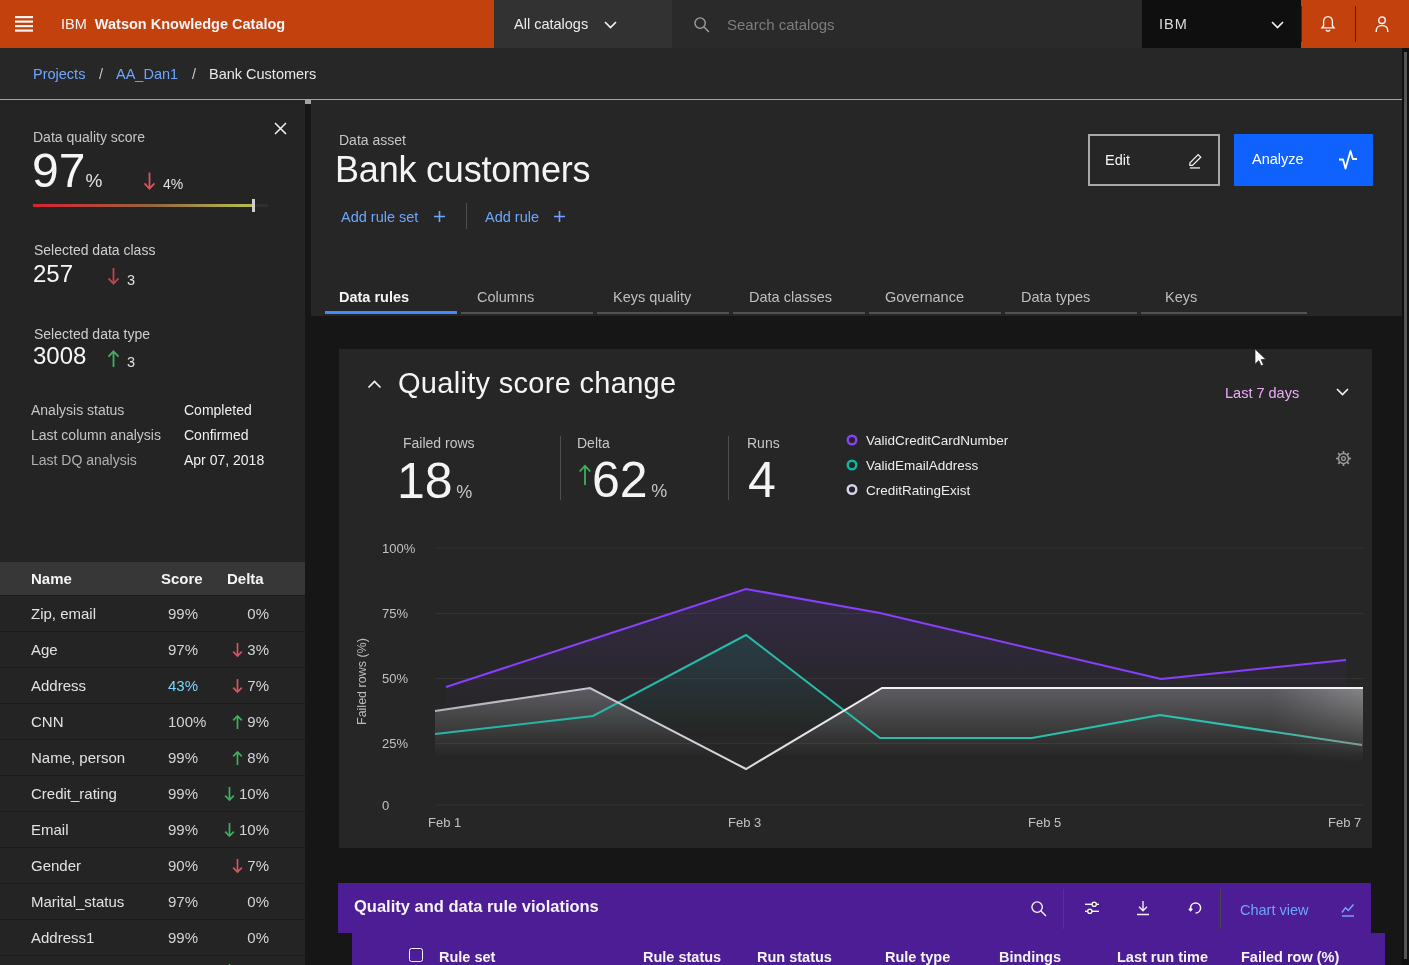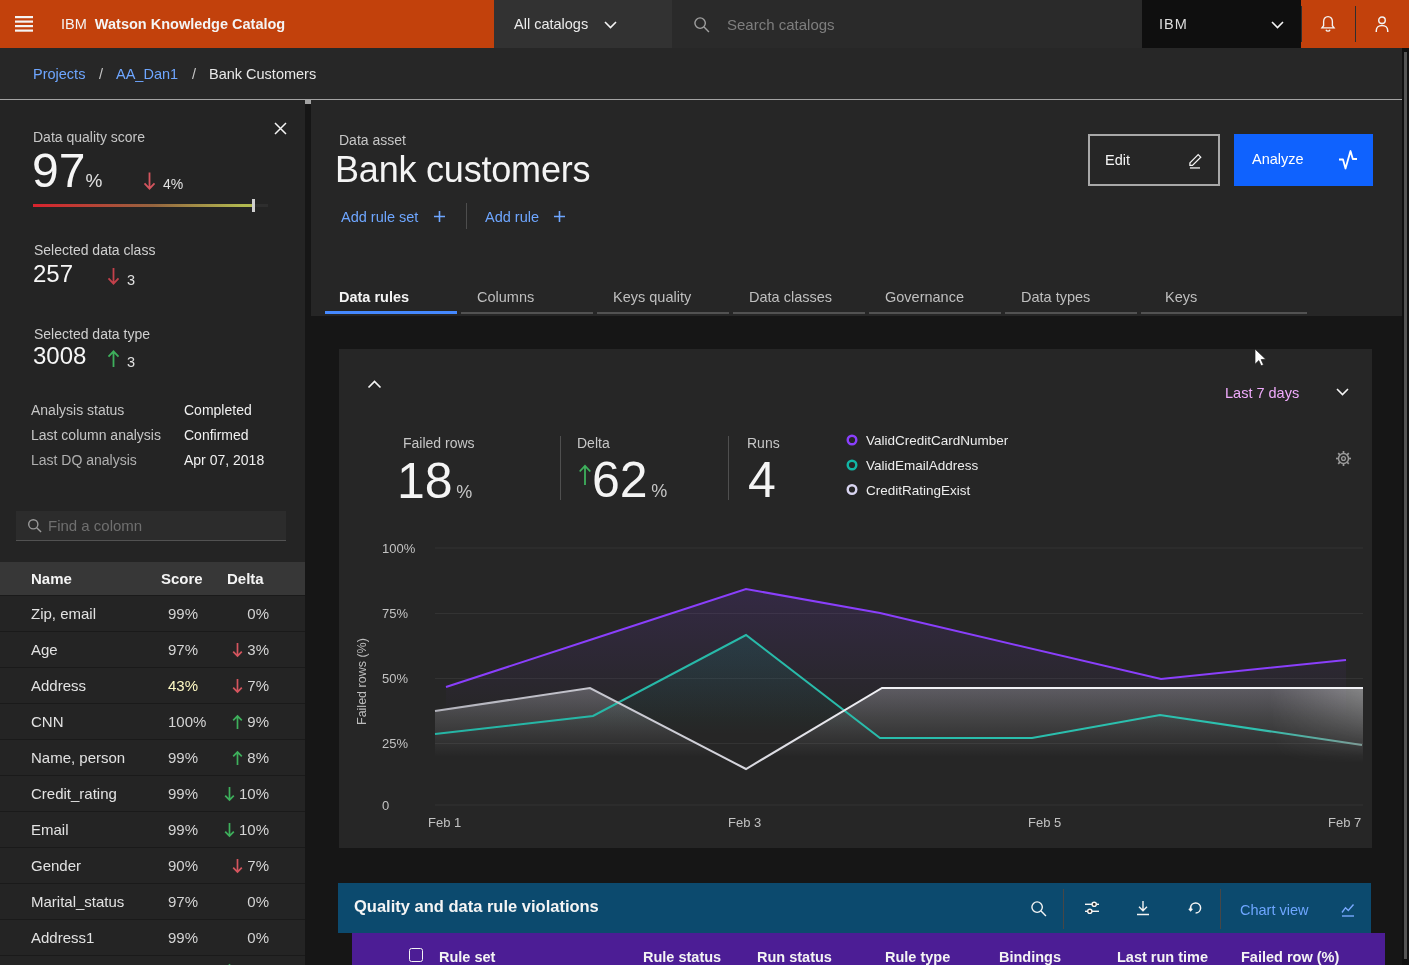--- a/index.html
+++ b/index.html
@@ -87,48 +87,41 @@
     </svg>
   <div class="t" style="left:127px;top:254px;font-size:14.5px;color:#e0e0e0">3</div>
 
   <div class="t" style="left:31px;top:302px;font-size:14px;color:#c6c6c6">Analysis status</div>
   <div class="t" style="left:184px;top:302px;font-size:14px;color:#f0f0f0">Completed</div>
   <div class="t" style="left:31px;top:327px;font-size:14px;color:#c6c6c6">Last column analysis</div>
   <div class="t" style="left:184px;top:327px;font-size:14px;color:#f0f0f0">Confirmed</div>
   <div class="t" style="left:31px;top:352px;font-size:14px;color:#b0b0b0">Last DQ analysis</div>
   <div class="t" style="left:184px;top:352px;font-size:14px;color:#f0f0f0">Apr 07, 2018</div>
 
-  <div class="a" style="left:16px;top:411px;width:270px;height:29px;background:#2c2c2c;border-bottom:1px solid #525252">
-    <svg class="a" style="left:11px;top:7px" width="15" height="15" viewBox="0 0 16 16">
-        <circle cx="6.7" cy="6.7" r="4.9" stroke="#9a9a9a" stroke-width="1.5" fill="none"></circle>
-        <path d="M10.4 10.4 L15 15" stroke="#9a9a9a" stroke-width="1.5"></path>
-      </svg>
-    <div class="t" style="left:32px;top:6px;font-size:15px;color:#6f6f6f">Find a colomn</div>
-  </div>
 
   <div class="a" style="left:0;top:462px;width:305px;height:33px;background:#373737">
     <div class="t" style="left:31px;top:8px;font-size:15px;font-weight:bold;color:#f4f4f4">Name</div>
     <div class="t" style="left:161px;top:8px;font-size:15px;font-weight:bold;color:#f4f4f4">Score</div>
     <div class="t" style="left:227px;top:8px;font-size:15px;font-weight:bold;color:#f4f4f4">Delta</div>
   </div>
   <div class="a" style="left:0;top:495px;width:305px;height:36px;border-top:1px solid #1a1a1a">
     <div class="t" style="left:31px;top:9px;font-size:15px;color:#e2e2e2">Zip, email</div>
     <div class="t" style="left:168px;top:9px;font-size:15px;color:#d4d4d4">99%</div>
     <div class="a" style="left:189px;top:6px;width:80px;text-align:right;font-size:15px;color:#d4d4d4;line-height:24px">0%</div>
   </div>
   <div class="a" style="left:0;top:531px;width:305px;height:36px;border-top:1px solid #1a1a1a">
     <div class="t" style="left:31px;top:9px;font-size:15px;color:#e2e2e2">Age</div>
     <div class="t" style="left:168px;top:9px;font-size:15px;color:#d4d4d4">97%</div>
     <div class="a" style="left:189px;top:6px;width:80px;text-align:right;font-size:15px;color:#d4d4d4;line-height:24px"><svg style="vertical-align:-3px;margin-right:4px" width="11" height="16" viewBox="0 0 11 16">
           <path d="M5.5 1 V13.6 M1.2 9.6 L5.5 14.1 L9.8 9.6" stroke="#d4555e" stroke-width="1.7" fill="none"></path>
         </svg>3%</div>
   </div>
   <div class="a" style="left:0;top:567px;width:305px;height:36px;border-top:1px solid #1a1a1a">
     <div class="t" style="left:31px;top:9px;font-size:15px;color:#e2e2e2">Address</div>
-    <div class="t" style="left:168px;top:9px;font-size:15px;color:#fef9c3">43%</div>
+    <div class="t" style="left:168px;top:9px;font-size:15px;color:#7dd3fc">43%</div>
     <div class="a" style="left:189px;top:6px;width:80px;text-align:right;font-size:15px;color:#d4d4d4;line-height:24px"><svg style="vertical-align:-3px;margin-right:4px" width="11" height="16" viewBox="0 0 11 16">
           <path d="M5.5 1 V13.6 M1.2 9.6 L5.5 14.1 L9.8 9.6" stroke="#d4555e" stroke-width="1.7" fill="none"></path>
         </svg>7%</div>
   </div>
   <div class="a" style="left:0;top:603px;width:305px;height:36px;border-top:1px solid #1a1a1a">
     <div class="t" style="left:31px;top:9px;font-size:15px;color:#e2e2e2">CNN</div>
     <div class="t" style="left:168px;top:9px;font-size:15px;color:#d4d4d4">100%</div>
     <div class="a" style="left:189px;top:6px;width:80px;text-align:right;font-size:15px;color:#d4d4d4;line-height:24px"><svg style="vertical-align:-3px;margin-right:4px" width="11" height="16" viewBox="0 0 11 16">
           <path d="M5.5 15 V2.4 M1.2 6.4 L5.5 1.9 L9.8 6.4" stroke="#3eb05c" stroke-width="1.7" fill="none"></path>
         </svg>9%</div>
@@ -219,20 +212,21 @@
 <div class="a" style="left:597px;top:312px;width:132px;height:2px;background:#525252"></div>
 <div class="a" style="left:733px;top:312px;width:132px;height:2px;background:#525252"></div>
 <div class="a" style="left:869px;top:312px;width:132px;height:2px;background:#525252"></div>
 <div class="a" style="left:1005px;top:312px;width:132px;height:2px;background:#525252"></div>
 <div class="a" style="left:1141px;top:312px;width:166px;height:2px;background:#525252"></div>
 
 <div class="a" style="left:339px;top:349px;width:1033px;height:499px;background:#262626">
   <svg class="a" style="left:28px;top:31px" width="15" height="9" viewBox="0 0 15 9">
       <path d="M1.5 7.5 L7.5 1.5 L13.5 7.5" stroke="#f4f4f4" stroke-width="1.7" fill="none"></path>
     </svg>
+  <div class="t" style="left:59px;top:19px;font-size:29px;line-height:31px;color:#f4f4f4;letter-spacing:0.3px">Quality score change</div>
   <div class="t" style="left:886px;top:36px;font-size:14.5px;color:#f0abfc">Last 7 days</div>
   <svg class="a" style="left:997px;top:39px" width="13" height="8" viewBox="0 0 13 8">
       <path d="M1 1 L6.5 6.5 L12 1" stroke="#f4f4f4" stroke-width="1.6" fill="none"></path>
     </svg>
   <div class="t" style="left:64px;top:86px;font-size:14px;color:#c6c6c6">Failed rows</div>
   <div class="t" style="left:58px;top:106px;font-size:50px;line-height:52px;color:#f4f4f4">18<span style="font-size:18px;color:#c6c6c6"> %</span></div>
   <div class="a" style="left:221px;top:87px;width:1px;height:64px;background:#4f4f4f"></div>
   <div class="t" style="left:238px;top:86px;font-size:14px;color:#c6c6c6">Delta</div>
   <svg class="a" style="left:239px;top:114px" width="14" height="23" viewBox="0 0 14 23">
       <path d="M7 22 V3 M1.7 8.5 L7 2.9 L12.3 8.5" stroke="#3eb05c" stroke-width="1.8" fill="none"></path>
@@ -324,21 +318,21 @@
     <path d="M107 158 L257 109 L407 60 L541 84 L822 150 L1007 131 L1007 276 L107 276 Z" fill="url(#gp)"></path>
     <path d="M96 205 L254 187 L407 106 L541 209 L693 209 L821 186 L1023 216 L1023 276 L96 276 Z" fill="url(#gt)"></path>
     <path d="M96 182 L251 159 L407 240 L543 159 L1024 159 L1024 276 L96 276 Z" fill="url(#gw)"></path>
     <rect x="930" y="160" width="94" height="75" fill="url(#gwr)" mask="url(#mv)"></rect>
     <path d="M107 158 L257 109 L407 60 L541 84 L822 150 L1007 131" fill="none" stroke="#8a3ffc" stroke-width="2"></path>
     <path d="M96 205 L254 187 L407 106 L541 209 L693 209 L821 186 L1023 216" fill="none" stroke="url(#lt)" stroke-width="2"></path>
     <path d="M96 182 L251 159 L407 240 L543 159 L1024 159" fill="none" stroke="url(#lw)" stroke-width="2"></path>
   </svg>
 </div>
 
-<div class="a" style="left:338px;top:883px;width:1033px;height:50px;background:#0c4a6e">
+<div class="a" style="left:338px;top:883px;width:1033px;height:50px;background:#4c1d95">
   <div class="t" style="left:16px;top:14px;font-size:16.5px;font-weight:bold;color:#f4f4f4">Quality and data rule violations</div>
   <svg class="a" style="left:692px;top:17px" width="17" height="17" viewBox="0 0 16 16">
       <circle cx="6.7" cy="6.7" r="4.9" stroke="#f4f4f4" stroke-width="1.3" fill="none"></circle>
       <path d="M10.4 10.4 L15 15" stroke="#f4f4f4" stroke-width="1.3"></path>
     </svg>
   <div class="a" style="left:725px;top:6px;width:1px;height:40px;background:#474747"></div>
   <svg class="a" style="left:746px;top:17px" width="16" height="16" viewBox="0 0 16 16">
       <path d="M1 4.3 H15" stroke="#f4f4f4" stroke-width="1.4"></path>
       <circle cx="10.2" cy="4.3" r="2.1" fill="#262626" stroke="#f4f4f4" stroke-width="1.4"></circle>
       <path d="M1 11.3 H15" stroke="#f4f4f4" stroke-width="1.4"></path>

